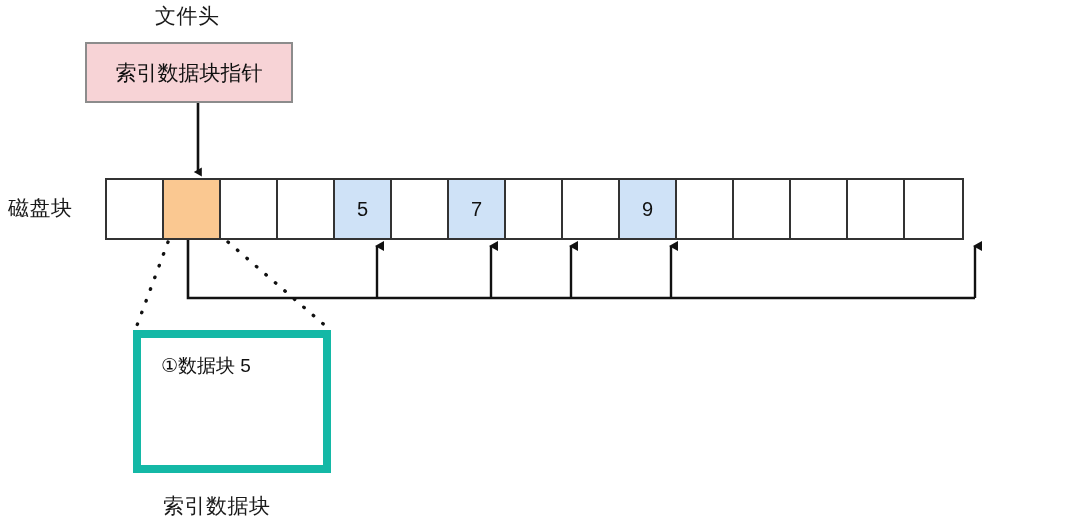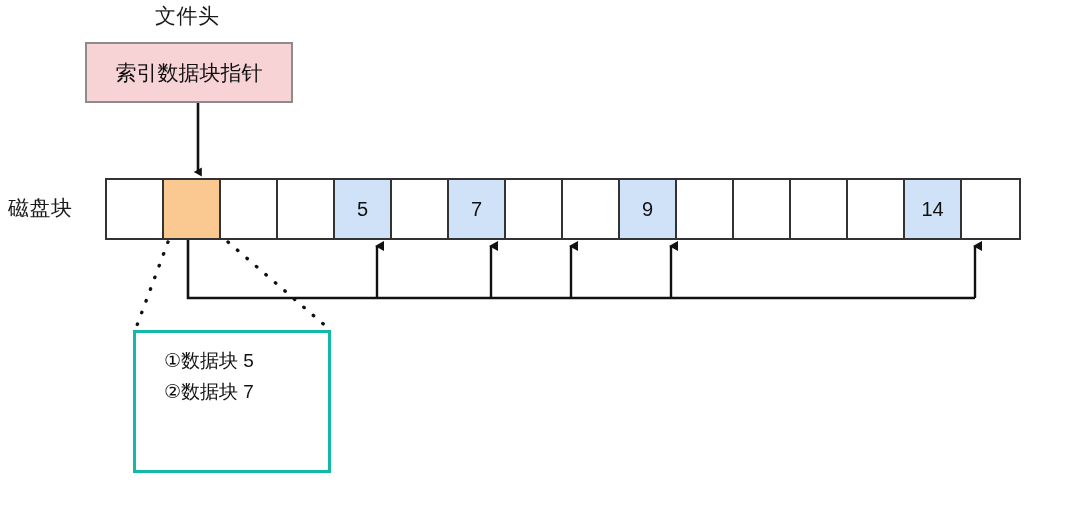--- a/index.html
+++ b/index.html
@@ -74,24 +74,24 @@
   .disk-cell:last-child { border-right: none; }
   .disk-cell.orange { background: #fac891; }
   .disk-cell.blue   { background: #cfe2f7; }
 
   
   .legend-box {
     left: 133px;
     top: 330px;
     width: 198px;
     height: 143px;
-    border: 3px solid #14b8a6;
+    border: 8px solid #14b8a6;
     box-sizing: border-box;
     background: #ffffff;
-    padding: 12px 0 0 28px;
+    padding: 12px 0 0 20px;
   }
   .legend-line {
     font-size: 19px;
     line-height: 31px;
     color: #111111;
     white-space: nowrap;
   }
 
   
   #overlay {
@@ -123,29 +123,28 @@
       <div class="disk-cell blue">5</div>
       <div class="disk-cell"></div>
       <div class="disk-cell blue">7</div>
       <div class="disk-cell"></div>
       <div class="disk-cell"></div>
       <div class="disk-cell blue">9</div>
       <div class="disk-cell"></div>
       <div class="disk-cell"></div>
       <div class="disk-cell"></div>
       <div class="disk-cell"></div>
-      <div class="disk-cell blue">14</div>
       <div class="disk-cell"></div>
     </div>
 
   <div class="abs legend-box" id="legend-box">
       <div class="legend-line">①数据块 5</div>
-      <div class="legend-line">②数据块 7</div>
     </div>
 
+  <div class="abs label-cjk" style="left:163px; top:495px;">索引数据块</div>
 
   <svg class="abs" id="overlay" viewBox="0 0 1067 527">
     <defs>
       <marker id="arrowhead" markerWidth="10" markerHeight="10" refX="5.2" refY="4" orient="auto" markerUnits="userSpaceOnUse">
         <path d="M0.6,0.2 L5.2,8.2 L9.8,0.2 Z" fill="#111111"></path>
       </marker>
       <marker id="arrowhead-up" markerWidth="11" markerHeight="11" refX="5.5" refY="2.4" orient="auto" markerUnits="userSpaceOnUse">
         <path d="M0.6,9.4 L5.5,0.4 L10.4,9.4 Z" fill="#111111"></path>
       </marker>
     </defs>

